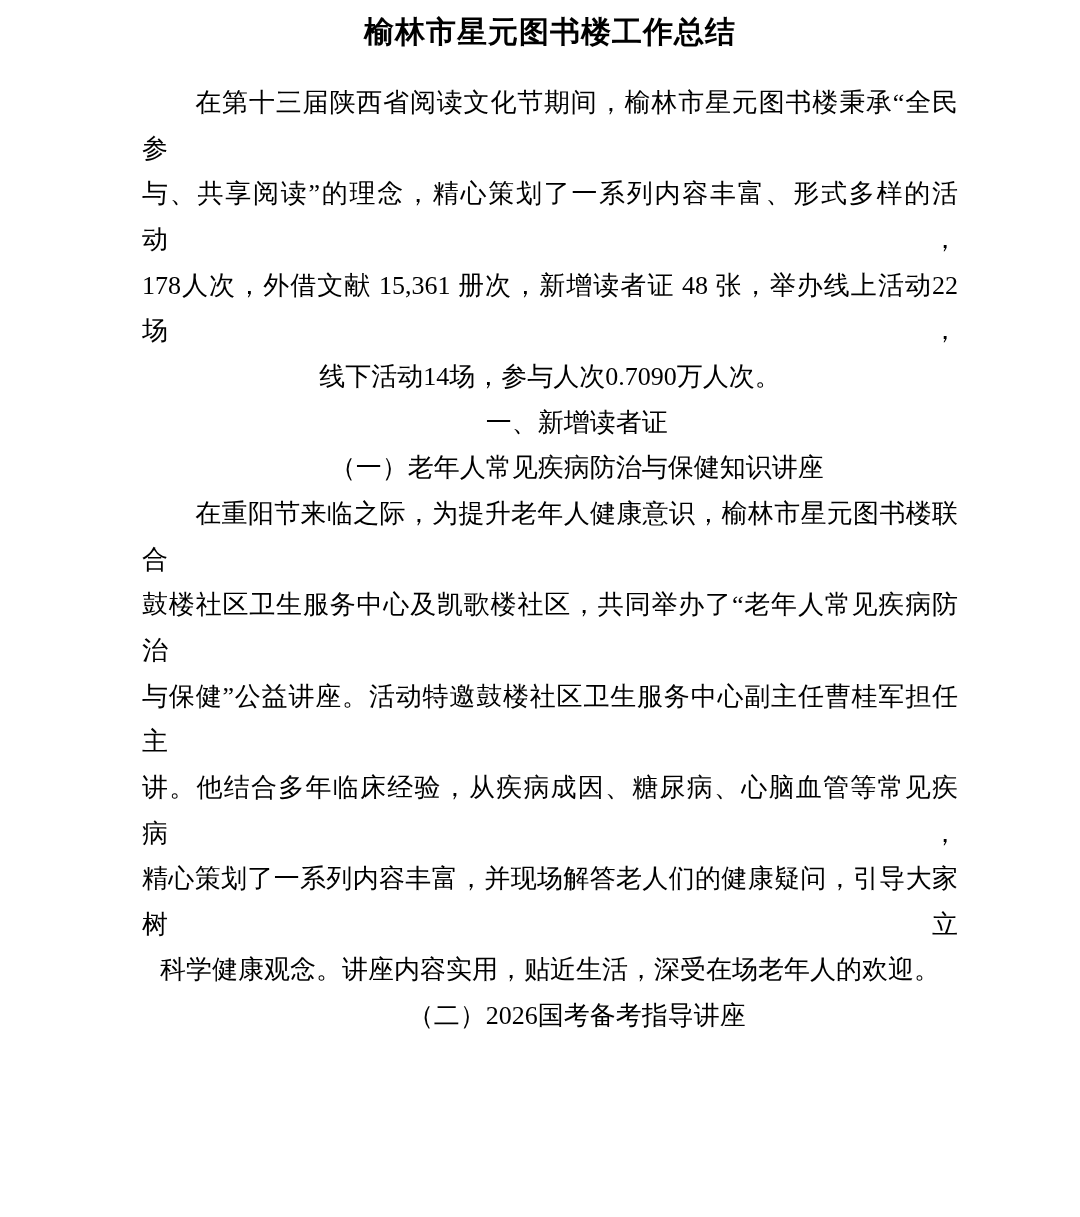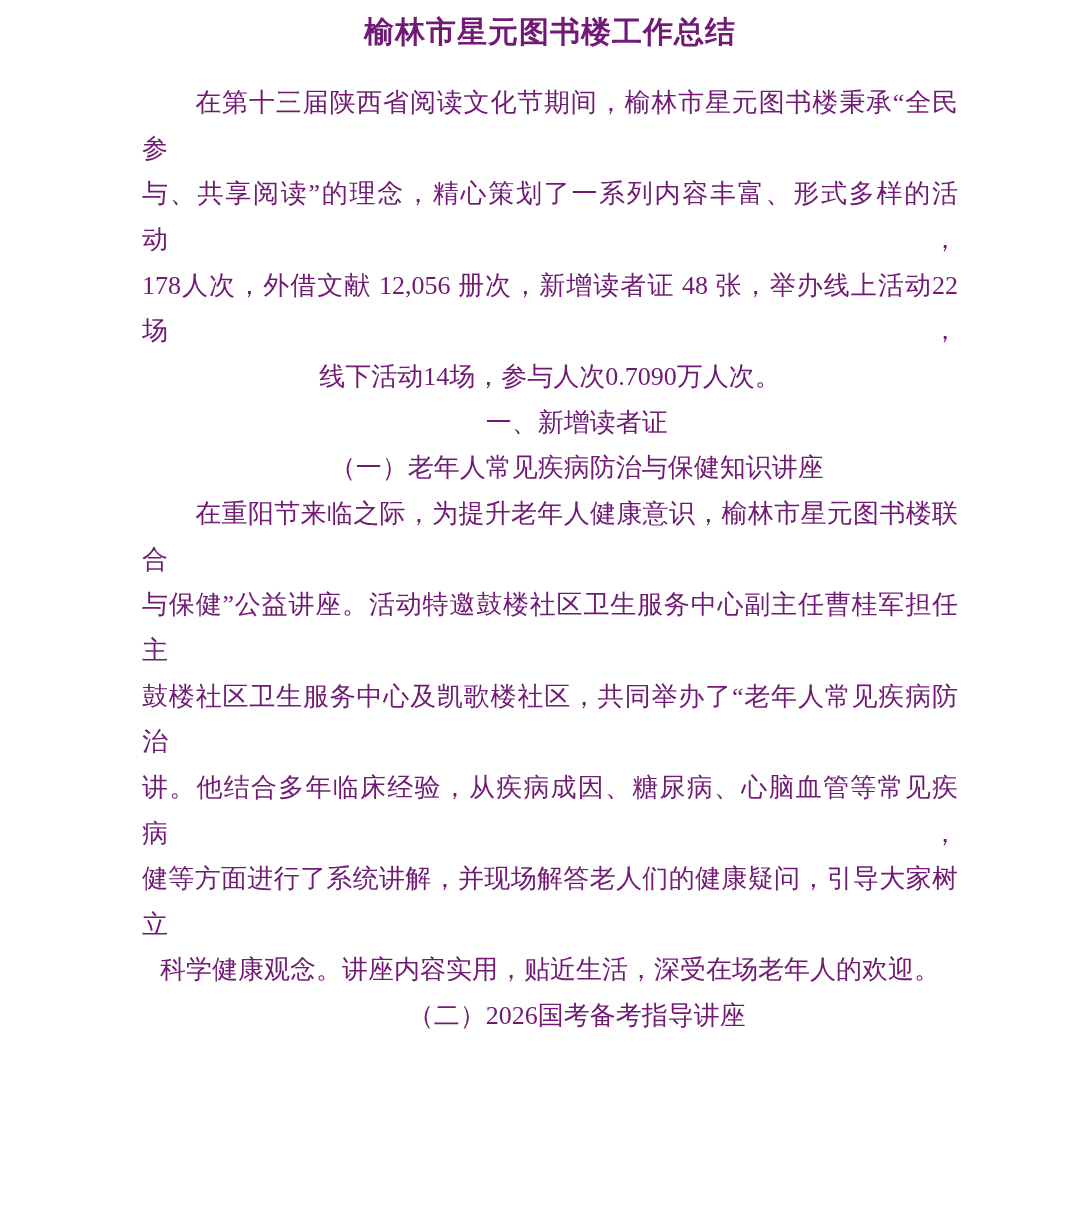--- a/index.html
+++ b/index.html
@@ -5,21 +5,21 @@
   html, body {
     margin: 0;
     padding: 0;
     background: #ffffff;
   }
   .page {
     position: relative;
     width: 1080px;
     height: 1053px;
     background: #ffffff;
-    color: #701a75;
+    color: #000000;
     font-family: "Liberation Serif", "DejaVu Serif", serif;
     overflow: hidden;
   }
   .doc {
     position: absolute;
     left: 142px;
     top: 8px;
     width: 816px;
   }
   .title {
@@ -48,30 +48,30 @@
 </head>
 <body>
 
 <div class="page">
   <div class="doc">
 
     <div class="title">榆林市星元图书楼工作总结</div>
 
     <div class="line j indent">在第十三届陕西省阅读文化节期间，榆林市星元图书楼秉承“全民参</div>
     <div class="line j">与、共享阅读”的理念，精心策划了一系列内容丰富、形式多样的活动，</div>
-    <div class="line j">178人次，外借文献 12,056 册次，新增读者证 48 张，举办线上活动22场，</div>
+    <div class="line j">178人次，外借文献 15,361 册次，新增读者证 48 张，举办线上活动22场，</div>
     <div class="line">线下活动14场，参与人次0.7090万人次。</div>
 
     <div class="line indent">一、新增读者证</div>
 
     <div class="line indent">（一）老年人常见疾病防治与保健知识讲座</div>
 
     <div class="line j indent">在重阳节来临之际，为提升老年人健康意识，榆林市星元图书楼联合</div>
+    <div class="line j">鼓楼社区卫生服务中心及凯歌楼社区，共同举办了“老年人常见疾病防治</div>
     <div class="line j">与保健”公益讲座。活动特邀鼓楼社区卫生服务中心副主任曹桂军担任主</div>
-    <div class="line j">鼓楼社区卫生服务中心及凯歌楼社区，共同举办了“老年人常见疾病防治</div>
     <div class="line j">讲。他结合多年临床经验，从疾病成因、糖尿病、心脑血管等常见疾病，</div>
-    <div class="line j">健等方面进行了系统讲解，并现场解答老人们的健康疑问，引导大家树立</div>
+    <div class="line j">精心策划了一系列内容丰富，并现场解答老人们的健康疑问，引导大家树立</div>
     <div class="line">科学健康观念。讲座内容实用，贴近生活，深受在场老年人的欢迎。</div>
 
     <div class="line indent">（二）2026国考备考指导讲座</div>
 
   </div>
 </div>
 
 </body></html>

